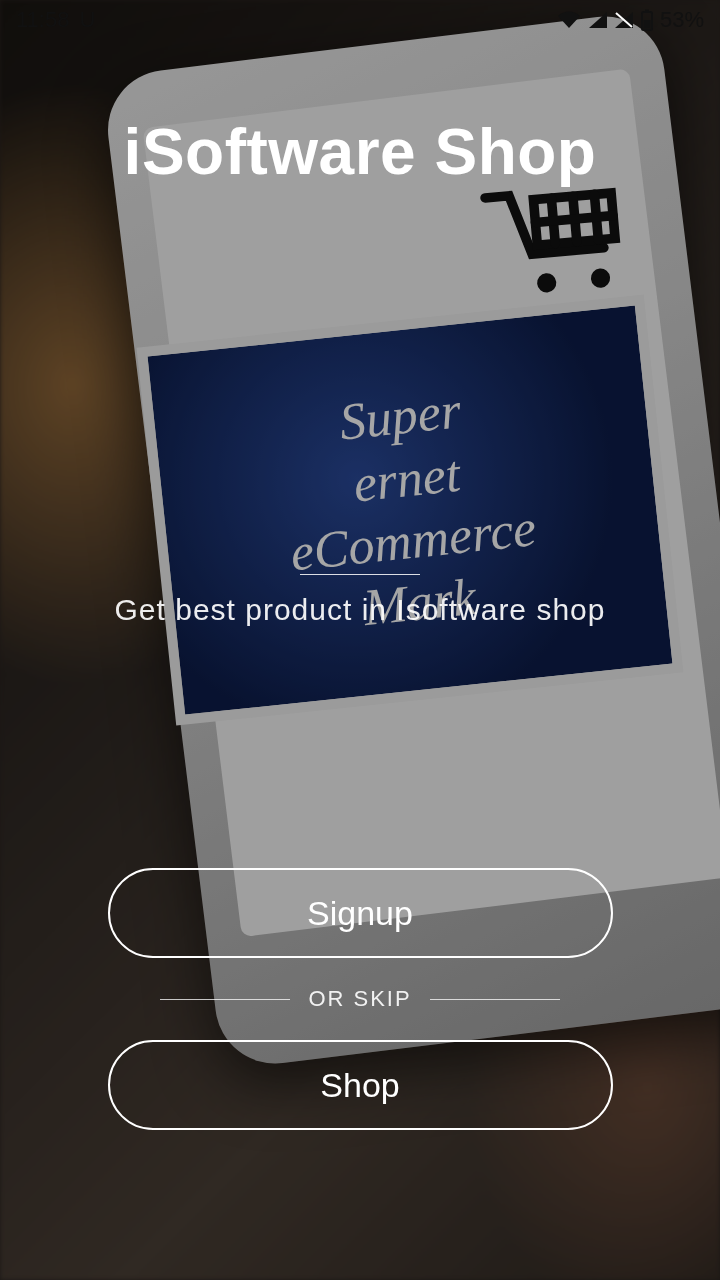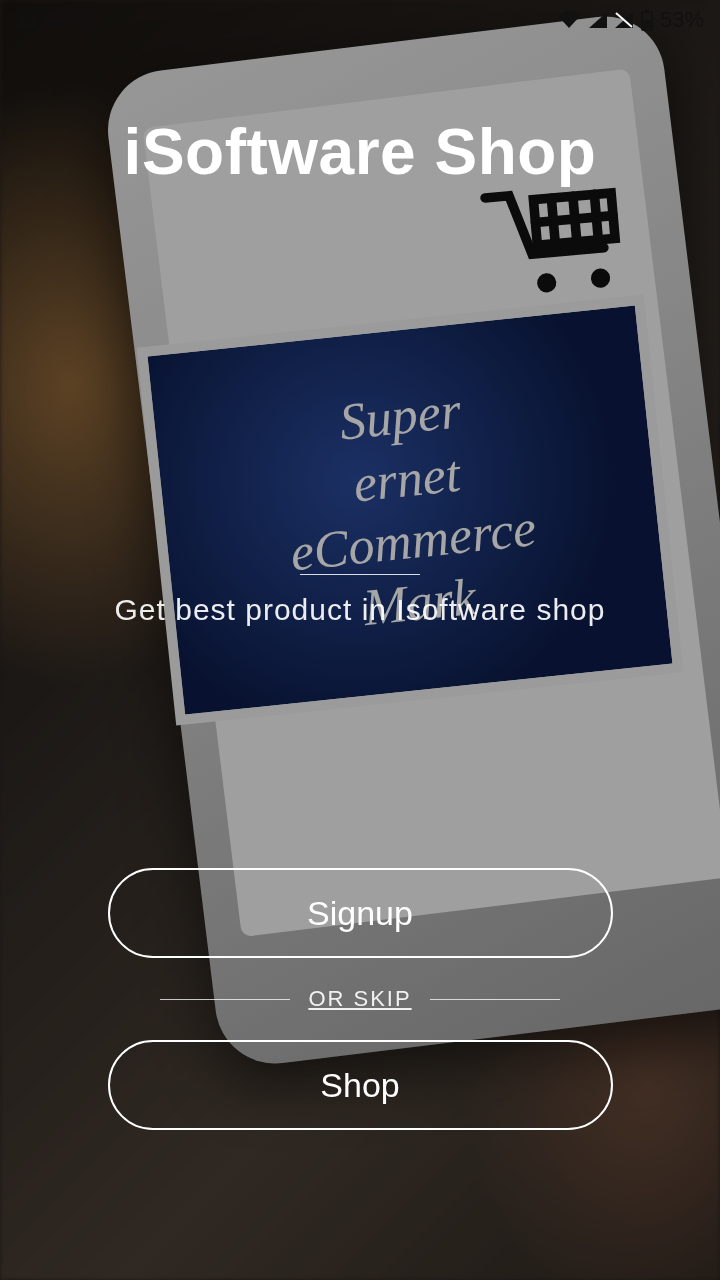--- a/index.html
+++ b/index.html
@@ -148,21 +148,20 @@
   }
   .or-row .line {
     width: 130px;
     height: 1px;
     background: rgba(255,255,255,0.75);
   }
   .or-row .or-text {
     font-size: 22px;
     letter-spacing: 2px;
     color: rgba(255,255,255,0.9);
-    text-decoration: underline;
   }
 </style>
 </head>
 <body>
 
 <div class="screen">
   <div class="bg"></div>
   <div class="phone-mock"></div>
 
   <div class="cart-icon">

